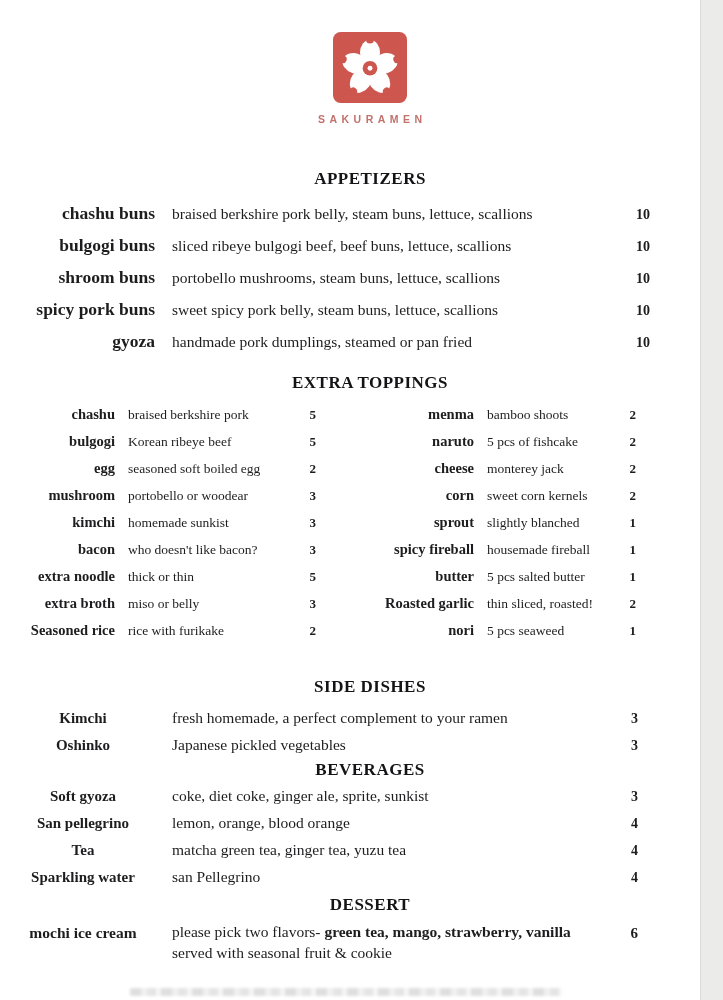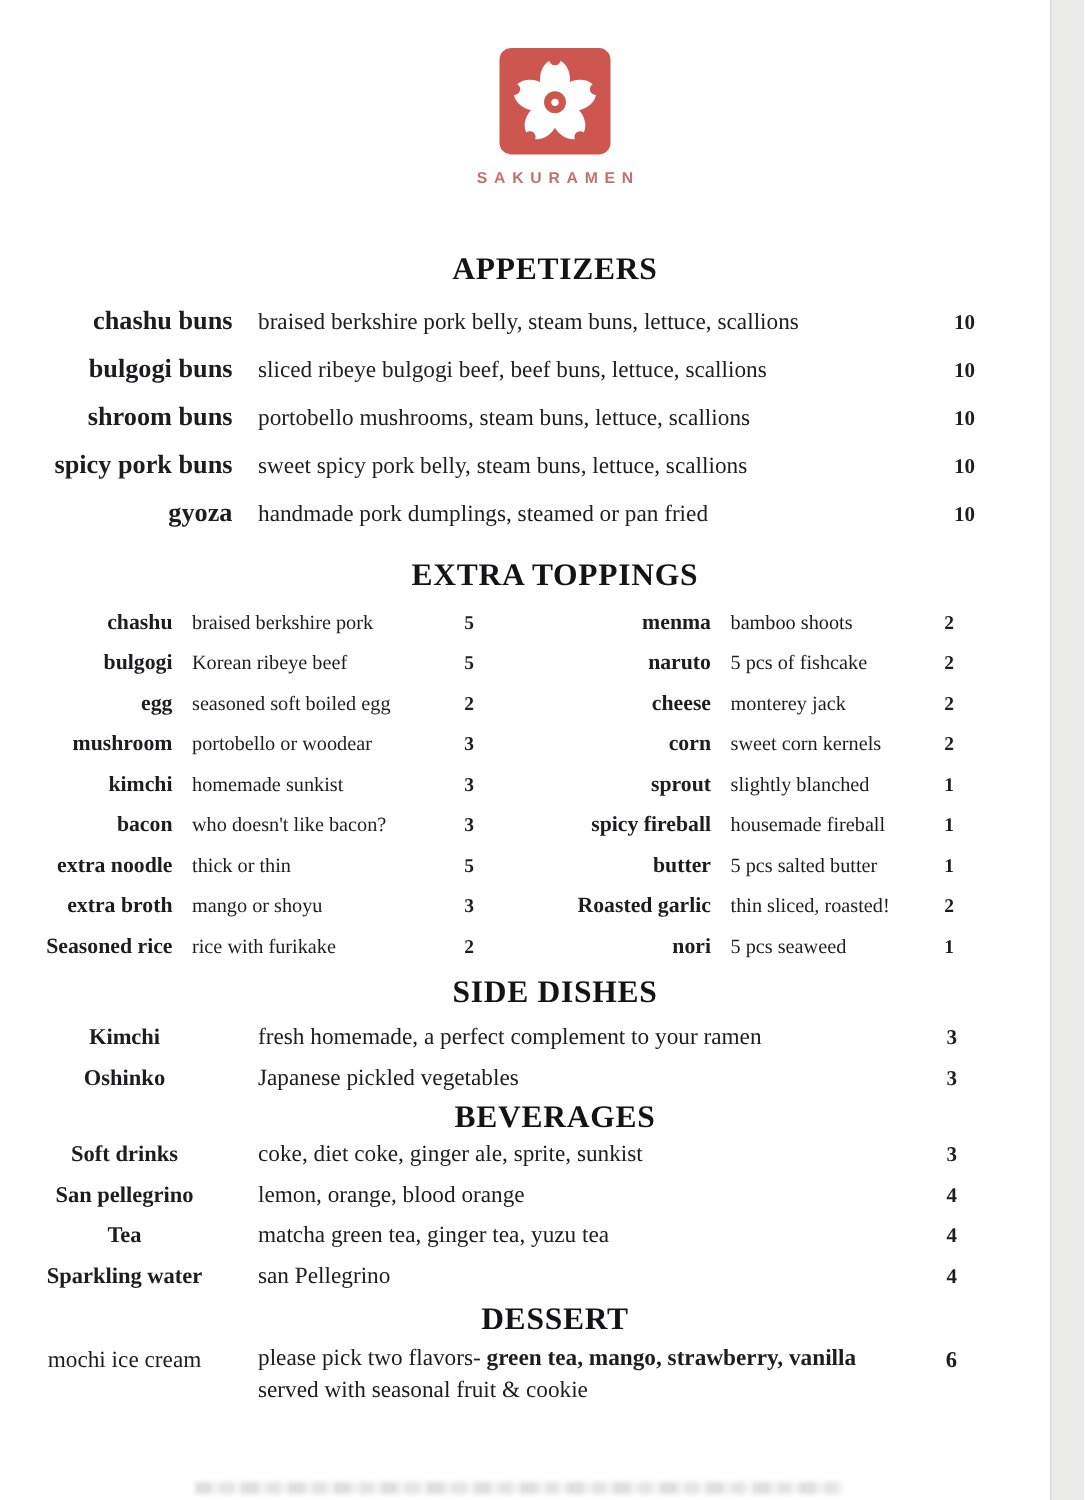--- a/index.html
+++ b/index.html
@@ -26,26 +26,26 @@
   .brand-name{
     margin-top:7px;
     font-family:"Liberation Sans", sans-serif;
     font-size:10.5px;font-weight:bold;letter-spacing:4.5px;
     color:#c2726c;text-indent:4.5px;
   }
 
   
   .section-title{
     text-align:center;position:relative;left:41px;
-    font-size:21px;font-weight:bold;letter-spacing:0.5px;
+    font-size:17px;font-weight:bold;letter-spacing:0.5px;
     line-height:24px;color:#141416;
   }
   .h-app{margin-top:42px;margin-bottom:6px;}
   .h-top{margin-top:14px;margin-bottom:6px;}
-  .h-side{margin-top:5px;margin-bottom:5px;}
+  .h-side{margin-top:31px;margin-bottom:5px;}
   .h-bev{margin-bottom:0;}
   .h-des{margin-top:3px;margin-bottom:0;}
 
   
   .app-row{display:flex;align-items:baseline;height:32px;}
   .app-row > *{line-height:32px;}
   .app-name{width:147px;text-align:right;font-weight:bold;font-size:17.5px;white-space:nowrap;}
   .app-desc{flex:1;padding-left:17px;font-size:15.5px;white-space:nowrap;overflow:hidden;}
   .app-price{width:36px;text-align:right;font-weight:bold;font-size:14px;}
 
@@ -63,21 +63,21 @@
   .top-col-right .top-price{margin-right:14px;}
 
   
   .sd-row{display:flex;align-items:baseline;height:27px;}
   .sd-row > *{line-height:27px;}
   .sd-name{width:150px;text-align:center;font-weight:bold;font-size:15px;white-space:nowrap;}
   .sd-desc{flex:1;padding-left:14px;font-size:15.5px;white-space:nowrap;overflow:hidden;}
   .sd-price{width:30px;text-align:right;font-weight:bold;font-size:14px;margin-right:12px;}
 
   .des-row{display:flex;align-items:flex-start;margin-top:5px;}
-  .des-name{width:150px;text-align:center;font-weight:normal;font-size:15.5px;line-height:22px;white-space:nowrap;}
+  .des-name{width:150px;text-align:center;font-weight:bold;font-size:15.5px;line-height:22px;white-space:nowrap;}
   .des-desc{flex:1;padding-left:14px;font-size:15.5px;line-height:20.5px;}
   .des-desc b{font-weight:bold;}
   .des-price{width:30px;text-align:right;font-weight:bold;font-size:15px;line-height:22px;margin-right:12px;}
 
   
   .cutoff-smudge{
     position:absolute;left:130px;top:988px;width:432px;height:8px;
     background:repeating-linear-gradient(90deg,#d4d4d4 0 11px,#ececec 11px 17px,#dcdcdc 17px 26px,#f2f2f2 26px 31px);
     filter:blur(1.4px);opacity:0.75;border-radius:2px;
   }
@@ -182,21 +182,21 @@
           <div class="top-desc">who doesn't like bacon?</div>
           <div class="top-price">3</div>
         </div>
         <div class="top-row">
           <div class="top-name">extra noodle</div>
           <div class="top-desc">thick or thin</div>
           <div class="top-price">5</div>
         </div>
         <div class="top-row">
           <div class="top-name">extra broth</div>
-          <div class="top-desc">mango or shoyu</div>
+          <div class="top-desc">miso or belly</div>
           <div class="top-price">3</div>
         </div>
         <div class="top-row">
           <div class="top-name">Seasoned rice</div>
           <div class="top-desc">rice with furikake</div>
           <div class="top-price">2</div>
         </div>
       </div>
 
       <div class="top-col-right">
@@ -257,21 +257,21 @@
     </div>
     <div class="sd-row">
       <div class="sd-name">Oshinko</div>
       <div class="sd-desc">Japanese pickled vegetables</div>
       <div class="sd-price">3</div>
     </div>
 
     <div class="section-title h-bev">BEVERAGES</div>
 
     <div class="sd-row">
-      <div class="sd-name">Soft drinks</div>
+      <div class="sd-name">Soft gyoza</div>
       <div class="sd-desc">coke, diet coke, ginger ale, sprite, sunkist</div>
       <div class="sd-price">3</div>
     </div>
     <div class="sd-row">
       <div class="sd-name">San pellegrino</div>
       <div class="sd-desc">lemon, orange, blood orange</div>
       <div class="sd-price">4</div>
     </div>
     <div class="sd-row">
       <div class="sd-name">Tea</div>

